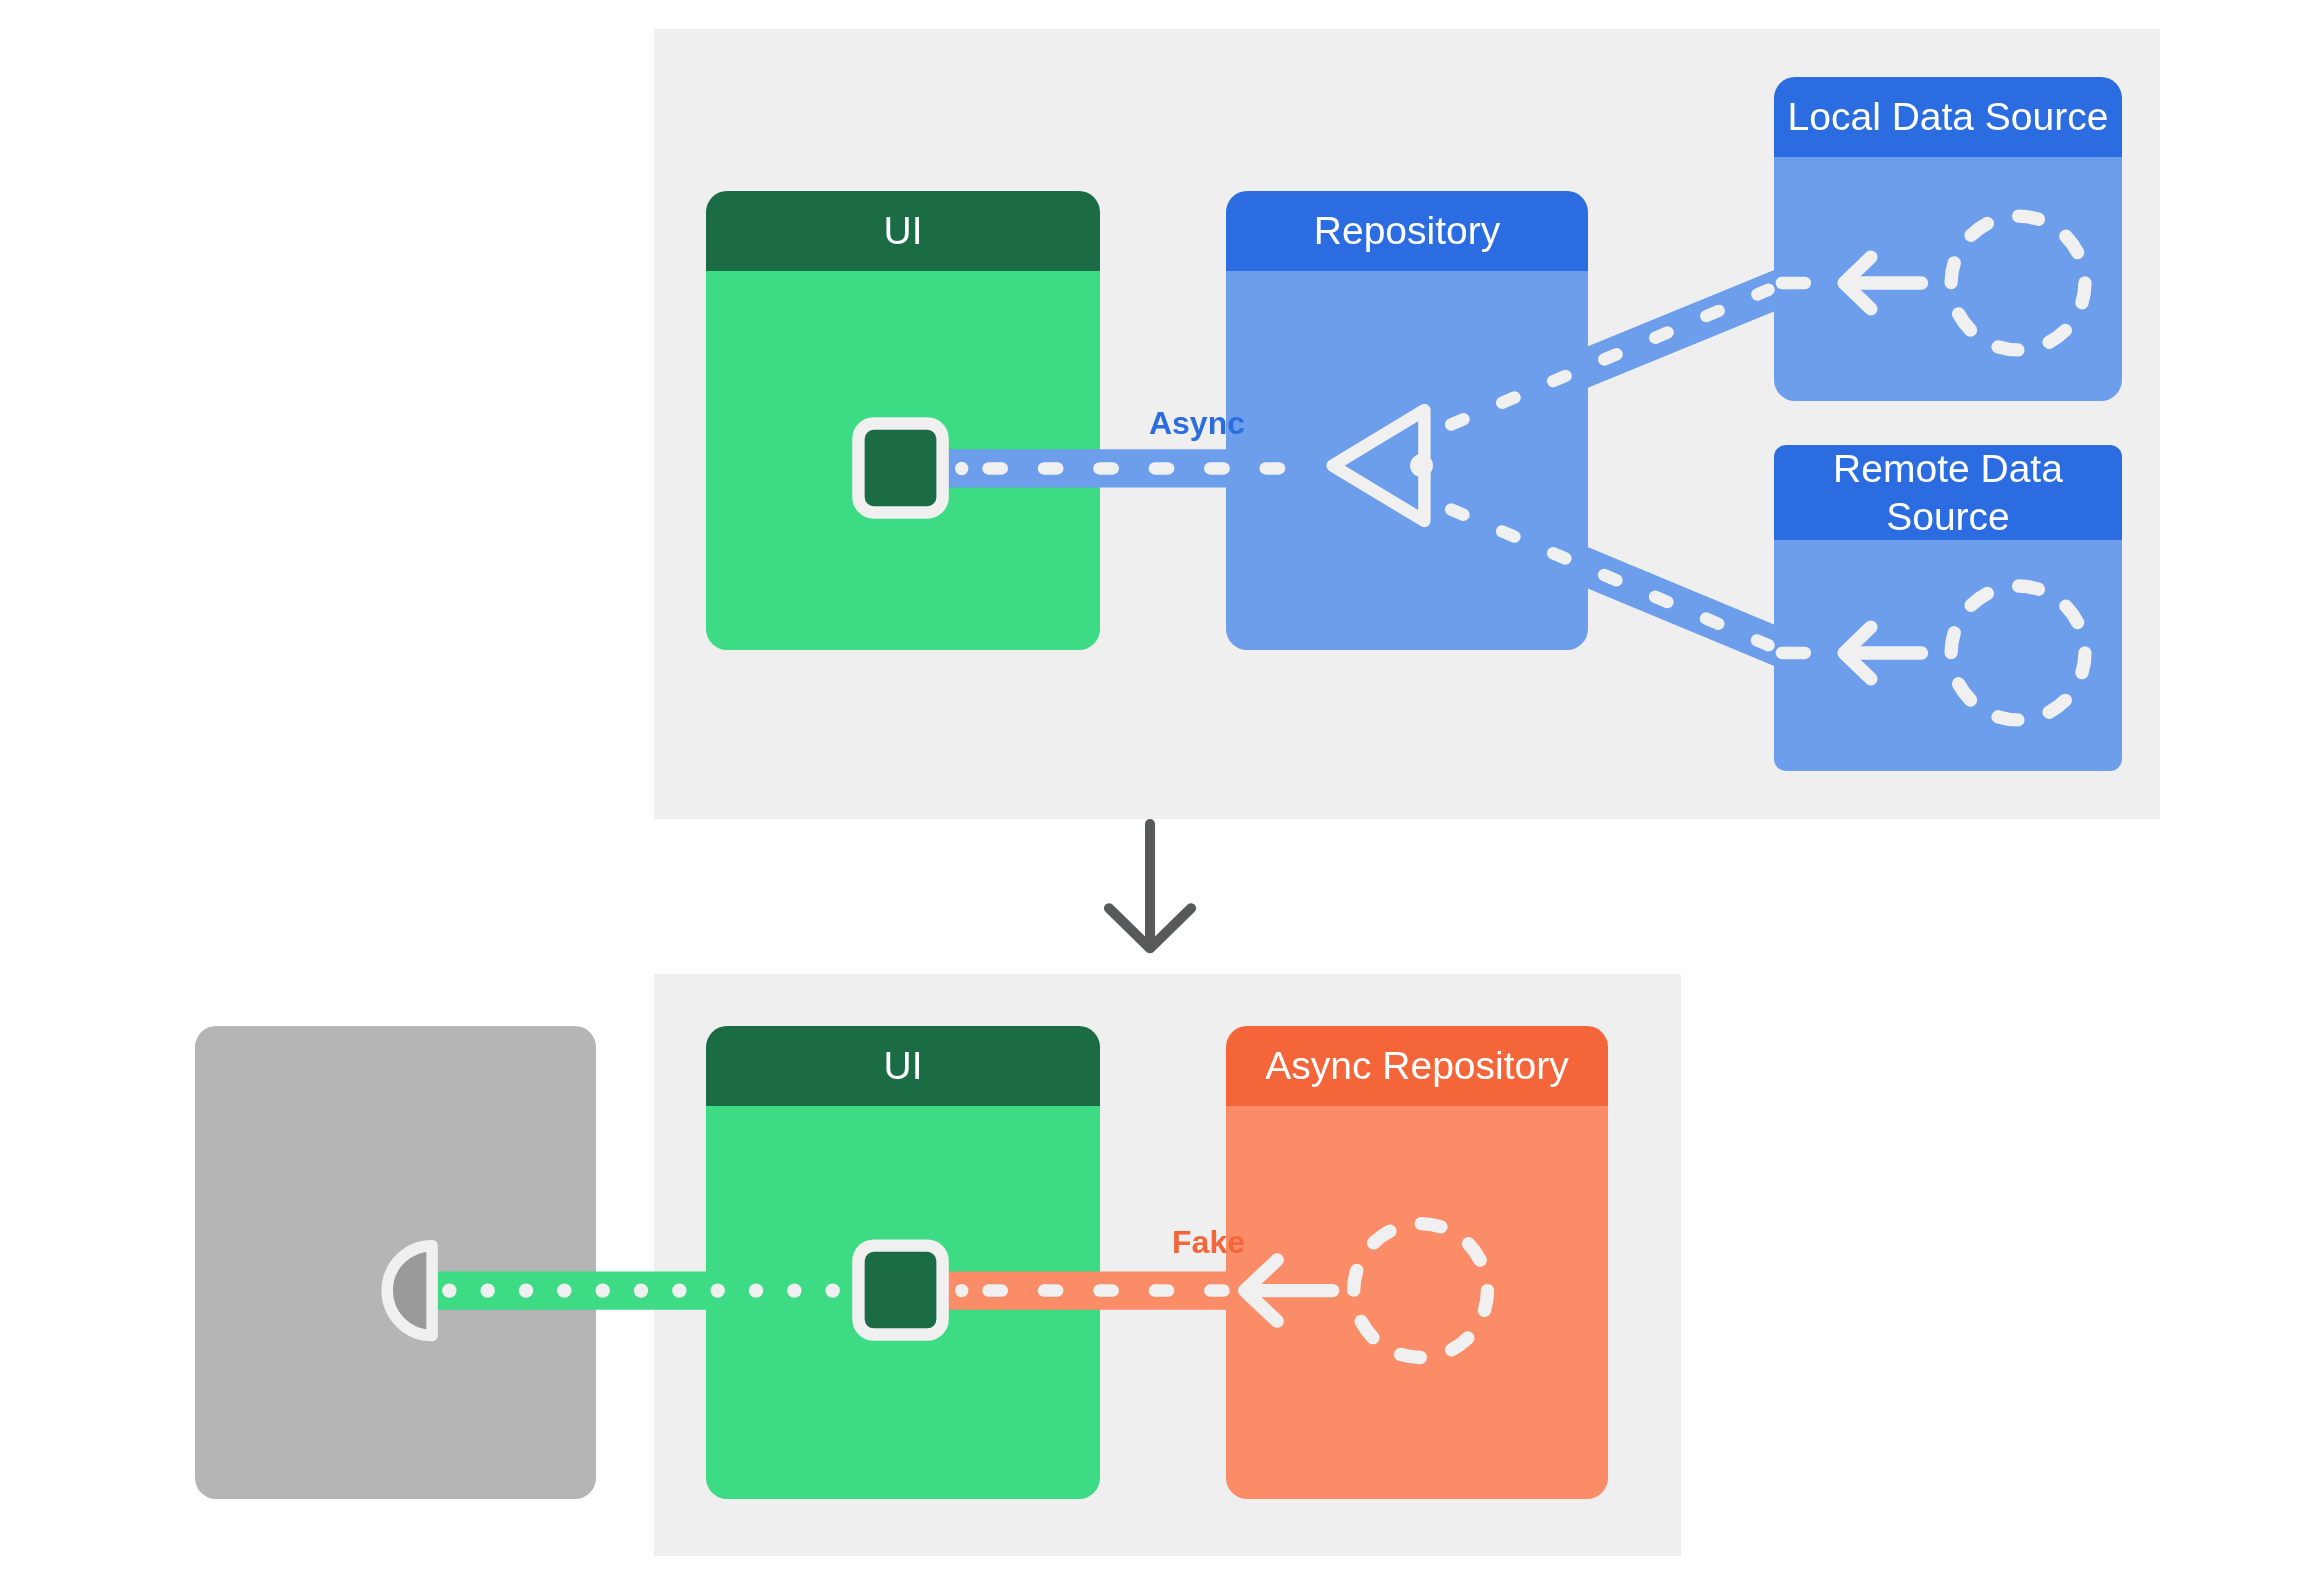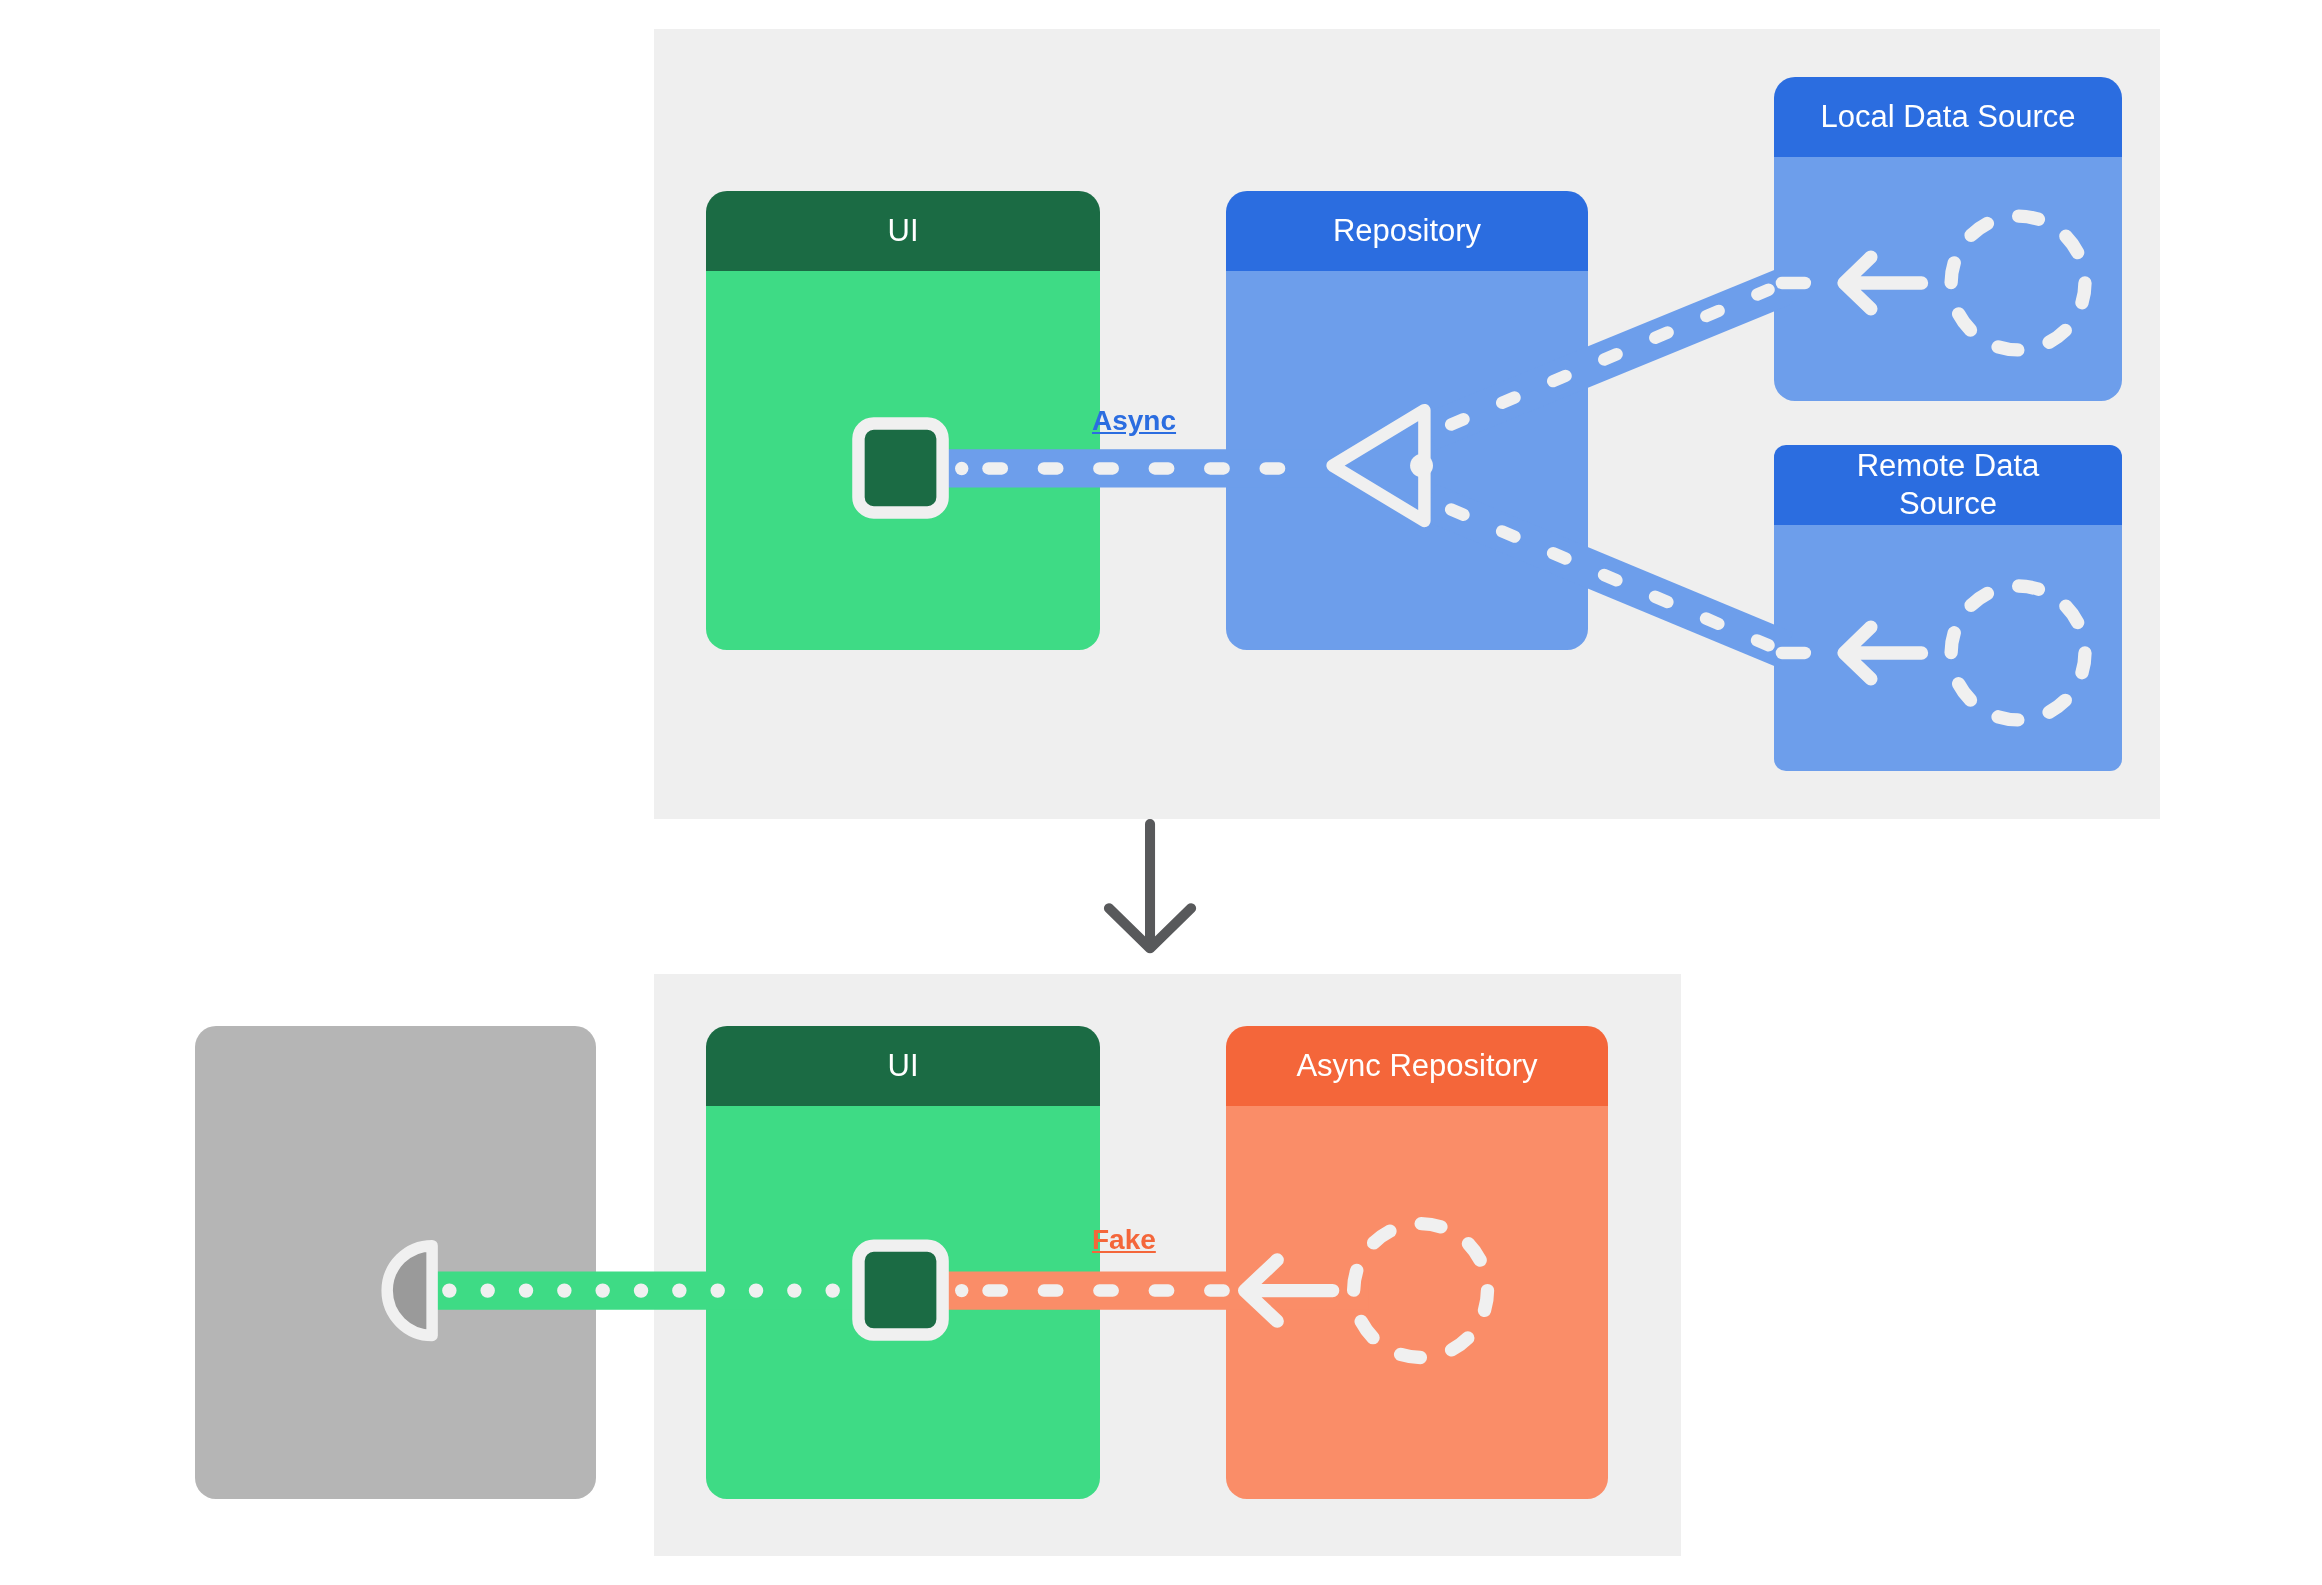--- a/index.html
+++ b/index.html
@@ -24,21 +24,21 @@
     overflow: hidden;
     display: flex;
     flex-direction: column;
   }
   .box-header {
     min-height: 80px;
     display: flex;
     align-items: center;
     justify-content: center;
     color: #ffffff;
-    font-size: 31px;
+    font-size: 39px;
     line-height: 1.22;
     text-align: center;
     flex: 0 0 auto;
   }
   .box-body { flex: 1 1 auto; }
 
   .green-h  { background: var(--green-header, #1b6b44); }
   .green-b  { background: var(--green-body, #3edb85); }
   .blue-h   { background: var(--blue-header, #2b6de0); }
   .blue-b   { background: var(--blue-body, #6d9eeb); }
@@ -75,24 +75,23 @@
   .wdots  { stroke: var(--icon-white, #f0f0f0); stroke-width: 15; stroke-linecap: round; stroke-dasharray: 0.1 40; fill: none; }
   .wfill  { fill: var(--icon-white, #f0f0f0); }
   .dashed-circle { stroke: var(--icon-white, #f0f0f0); stroke-width: 14; fill: none; stroke-dasharray: 21 34; stroke-linecap: round; }
   .ui-square { fill: var(--green-header, #1b6b44); stroke: var(--icon-white, #f0f0f0); stroke-width: 13; }
   .dshape { fill: var(--gray-d-fill, #9a9a9a); stroke: var(--icon-white, #f0f0f0); stroke-width: 12; stroke-linejoin: round; }
   .down-arrow { stroke: var(--down-arrow, #58595b); stroke-width: 10.5; stroke-linecap: round; stroke-linejoin: round; fill: none; }
 
   .conn-label {
     position: absolute;
     width: 153px;
-    text-align: left;
+    text-align: right;
     font-weight: bold;
-    font-size: 28px;
-    text-decoration: underline;
+    font-size: 32px;
   }
   #label-async { left: 1092px; top: 405px;  color: var(--async-text, #2b6de0); }
   #label-sync  { left: 1092px; top: 1224px; color: var(--sync-text, #f4663a); }
 </style>
 </head>
 <body>
 
 <div class="canvas">
 
   <div class="panel" id="panel-production"></div>

